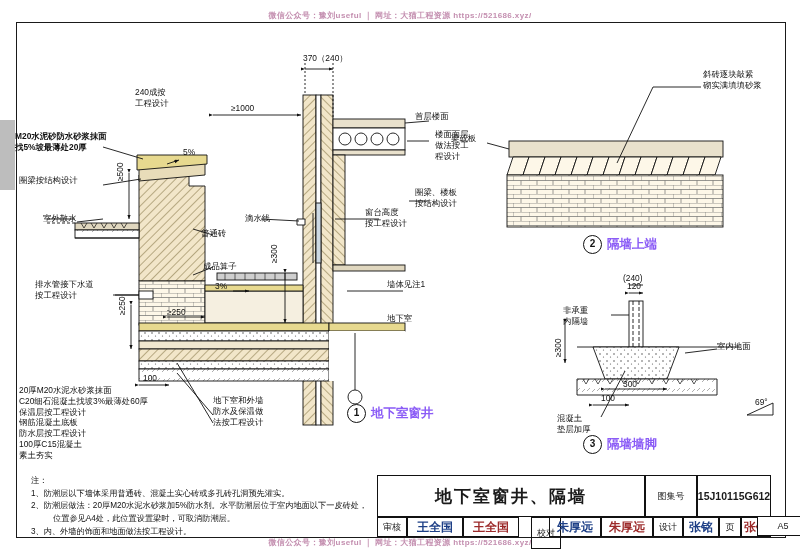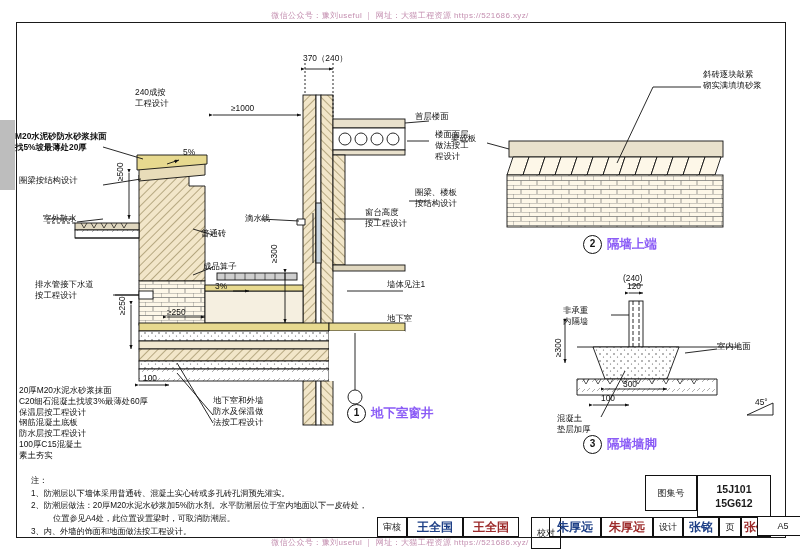--- a/index.html
+++ b/index.html
@@ -1,19 +1,19 @@
 <!DOCTYPE html>
 <html><head>
 <meta charset="utf-8">
 <style>
   html,body{margin:0;padding:0;background:#ffffff;}
   body{width:800px;height:558px;font-family:"Liberation Sans","DejaVu Sans",sans-serif;color:#1a1a1a;}
   #page{position:relative;width:800px;height:558px;overflow:hidden;background:#fff;}
 
-  .wm{position:absolute;left:0;width:800px;text-align:center;font-size:8px;color:#c48fb0;letter-spacing:.4px;}
+  .wm{position:absolute;left:0;width:800px;text-align:center;font-size:8px;color:#c48fb0;letter-spacing:.4px;font-weight:bold;}
   .wm.top{top:10px;}
   .wm.bot{bottom:10px;}
 
   .sheet{position:absolute;left:16px;top:22px;width:768px;height:514px;border:1.6px solid #1a1a1a;background:#fff;}
 
   .leftbar{position:absolute;left:0;top:120px;width:15px;height:70px;background:#bdbdbd;}
 
   svg.draw{position:absolute;left:0;top:0;width:768px;height:514px;}
 
   .lbl{position:absolute;font-size:8.4px;line-height:1.28;color:#111;white-space:nowrap;}
@@ -304,35 +304,38 @@
     <div class="lbl" style="left:606px;top:250px;">(240)</div>
     <div class="lbl" style="left:610px;top:258px;">120</div>
     <div class="lbl m" style="left:546px;top:282px;width:48px;white-space:pre;">非承重
 内隔墙</div>
     <div class="lbl" style="left:700px;top:318px;">室内地面</div>
     <div class="lbl" style="left:536px;top:334px;transform:rotate(-90deg);transform-origin:left top;">≥300</div>
     <div class="lbl" style="left:606px;top:356px;">300</div>
     <div class="lbl" style="left:584px;top:370px;">100</div>
     <div class="lbl m" style="left:540px;top:390px;width:60px;white-space:pre;">混凝土
 垫层加厚</div>
-    <div class="lbl" style="left:738px;top:374px;">45°</div>
+    <div class="lbl" style="left:738px;top:374px;">69°</div>
     <div class="circnum" style="left:566px;top:412px;">3</div>
     <div class="capt" style="left:590px;top:413px;">隔墙墙脚</div>
 
     <div class="notes" style="left:14px;top:452px;width:340px;">
       <span class="hang" style="text-indent:0;padding-left:0;">注：</span>
       <span class="hang">1、防潮层以下墙体采用普通砖、混凝土实心砖或多孔砖孔洞预先灌实。</span>
       <span class="hang">2、防潮层做法：20厚M20水泥水砂浆加5%防水剂。水平防潮层位于室内地面以下一皮砖处，位置参见A4处，此位置设置梁时，可取消防潮层。</span>
       <span class="hang">3、内、外墙的饰面和地面做法按工程设计。</span>
     </div>
 
-    <div class="tb c" style="left:628px;top:452px;width:52px;height:36px;">
+    <div class="tb c" style="left:360px;top:452px;width:268px;height:42px;">
+      <span class="title-main">地下室窗井、隔墙</span>
+    </div>
+    <div class="tb c" style="left:628px;top:452px;width:52px;height:42px;">
       <span>图集号</span>
     </div>
-    <div class="tb c" style="left:680px;top:452px;width:74px;height:42px;flex-direction:column;">
+    <div class="tb c" style="left:680px;top:452px;width:74px;height:42px;">
       <span class="code">15J101</span>
       <span class="code">15G612</span>
     </div>
 
     <div class="tb c" style="left:360px;top:494px;width:30px;height:20px;">审核</div>
     <div class="tb c" style="left:390px;top:494px;width:56px;height:20px;">
         <span class="sig">王全国</span>
       </div>
     <div class="tb c" style="left:446px;top:494px;width:56px;height:20px;">
         <span class="sig r">王全国</span>

